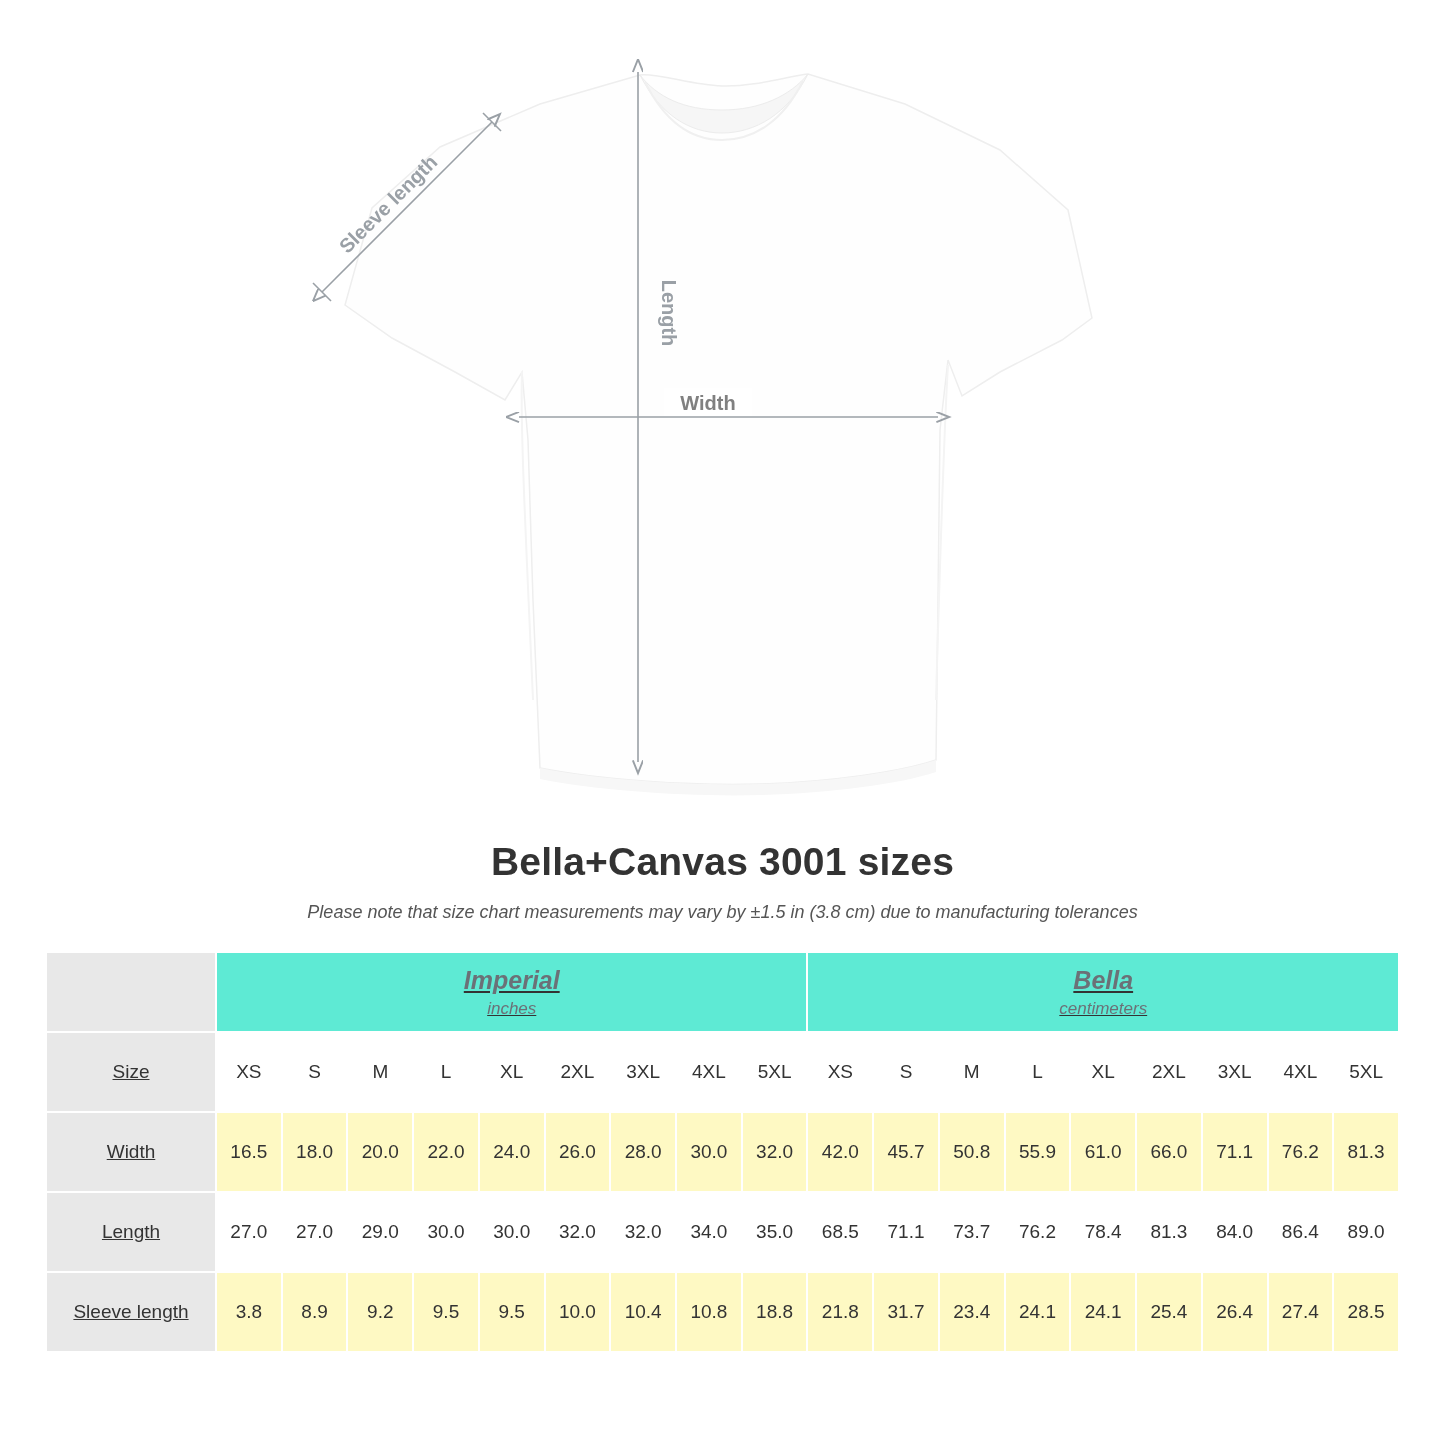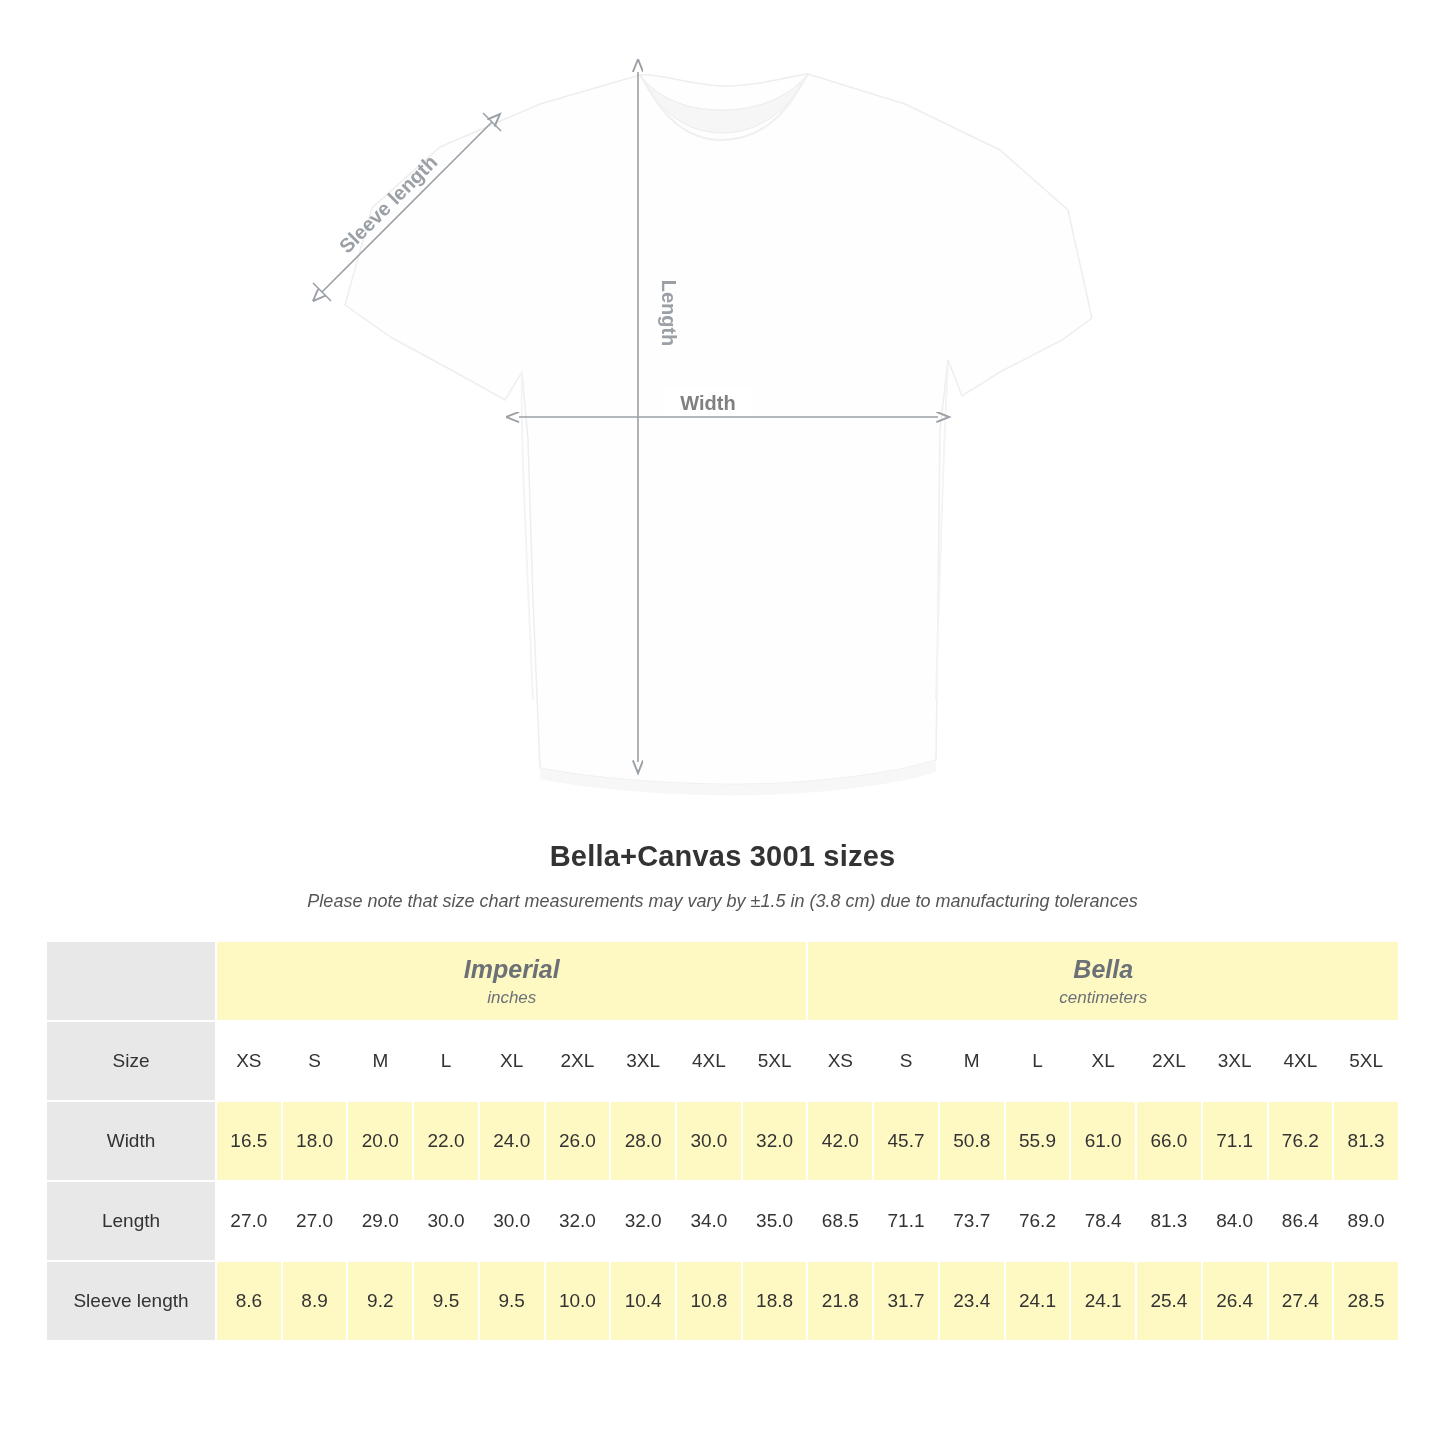--- a/index.html
+++ b/index.html
@@ -31,21 +31,21 @@
   .illustration svg {
     display: block;
   }
 
   
   .title-block {
     text-align: center;
     margin-top: 10px;
   }
   .chart-title {
-    font-size: 29px;
+    font-size: 39px;
     font-weight: bold;
     color: #333333;
     letter-spacing: 0.2px;
   }
   .chart-note {
     font-size: 18px;
     font-style: italic;
     color: #555555;
     margin-top: 18px;
   }
@@ -64,22 +64,23 @@
     border: 2px solid #ffffff;
     text-align: center;
     vertical-align: middle;
     font-size: 19px;
     color: #333333;
     font-weight: normal;
     padding: 0;
     height: 78px;
   }
   .unit-head {
-    background: #fef9c3;
+    background: #5eead4;
     height: 108px;
+    text-decoration: underline;
   }
   .unit-head .unit-name {
     font-size: 25px;
     font-style: italic;
     font-weight: bold;
     color: #6b7177;
   }
   .unit-head .unit-sub {
     font-size: 17px;
     font-style: italic;
@@ -87,20 +88,21 @@
     margin-top: 4px;
   }
   .corner-cell {
     background: #e8e8e8;
   }
   .row-head {
     background: #e8e8e8;
     font-weight: bold;
     font-size: 20px;
     color: #333333;
+    text-decoration: underline;
   }
   .hdr-row td {
     background: #ffffff;
     font-weight: bold;
     font-size: 20px;
   }
   .hdr-row td.row-head {
     background: #e8e8e8;
   }
   .row-a td {
@@ -276,21 +278,21 @@
           <td>76.2</td>
           <td>78.4</td>
           <td>81.3</td>
           <td>84.0</td>
           <td>86.4</td>
           <td>89.0</td>
         </tr>
 
         <tr class="row-a">
           <td class="row-head first-col">Sleeve length</td>
-          <td>8.6</td>
+          <td>3.8</td>
           <td>8.9</td>
           <td>9.2</td>
           <td>9.5</td>
           <td>9.5</td>
           <td>10.0</td>
           <td>10.4</td>
           <td>10.8</td>
           <td>18.8</td>
           <td>21.8</td>
           <td>31.7</td>

